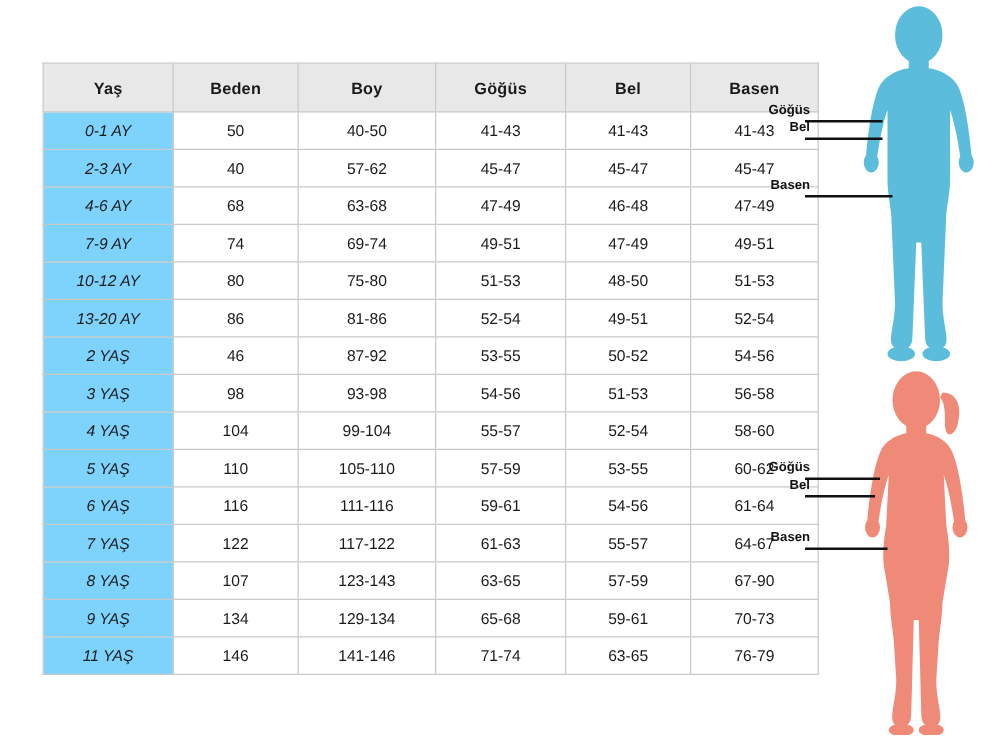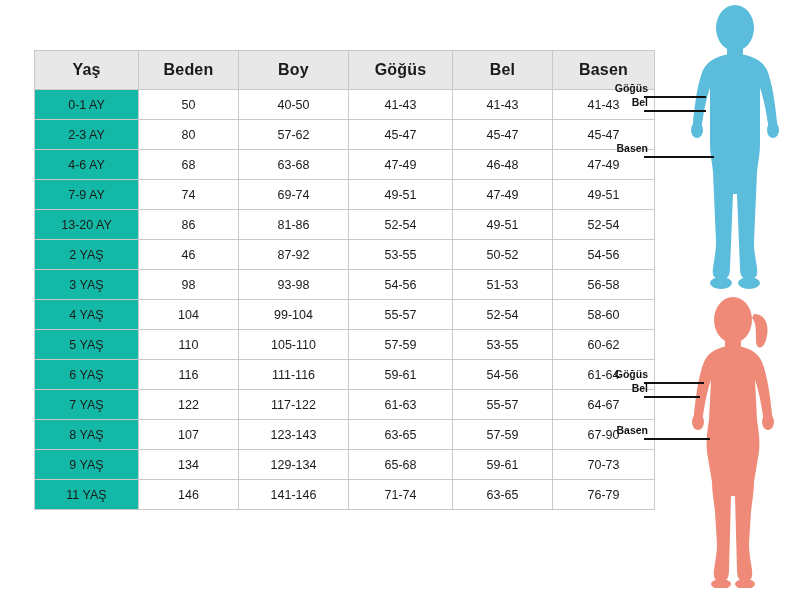--- a/index.html
+++ b/index.html
@@ -34,28 +34,29 @@
     text-align: center;
     vertical-align: middle;
     font-size: 12.5px;
     color: #1a1a1a;
     padding: 0;
   }
   table.size-table thead th {
     background: #e8e8e8;
     font-weight: bold;
     height: 38px;
-    font-size: 16px;
+    font-size: 13px;
     letter-spacing: 0.2px;
   }
   table.size-table tbody td {
     background: #ffffff;
   }
   table.size-table tbody td.col-age {
-    background: #14b8a6;
+    background: #7dd3fc;
+    font-style: italic;
   }
   
   col.c0 { width: 104px; }
   col.c1 { width: 100px; }
   col.c2 { width: 110px; }
   col.c3 { width: 104px; }
   col.c4 { width: 100px; }
   col.c5 { width: 102px; }
 
   
@@ -140,41 +141,49 @@
         <tr>
           <td class="col-age">0-1 AY</td>
           <td>50</td>
           <td>40-50</td>
           <td>41-43</td>
           <td>41-43</td>
           <td>41-43</td>
         </tr>
         <tr>
           <td class="col-age">2-3 AY</td>
-          <td>80</td>
+          <td>40</td>
           <td>57-62</td>
           <td>45-47</td>
           <td>45-47</td>
           <td>45-47</td>
         </tr>
         <tr>
           <td class="col-age">4-6 AY</td>
           <td>68</td>
           <td>63-68</td>
           <td>47-49</td>
           <td>46-48</td>
           <td>47-49</td>
         </tr>
         <tr>
           <td class="col-age">7-9 AY</td>
           <td>74</td>
           <td>69-74</td>
           <td>49-51</td>
           <td>47-49</td>
           <td>49-51</td>
+        </tr>
+        <tr>
+          <td class="col-age">10-12 AY</td>
+          <td>80</td>
+          <td>75-80</td>
+          <td>51-53</td>
+          <td>48-50</td>
+          <td>51-53</td>
         </tr>
         <tr>
           <td class="col-age">13-20 AY</td>
           <td>86</td>
           <td>81-86</td>
           <td>52-54</td>
           <td>49-51</td>
           <td>52-54</td>
         </tr>
         <tr>

